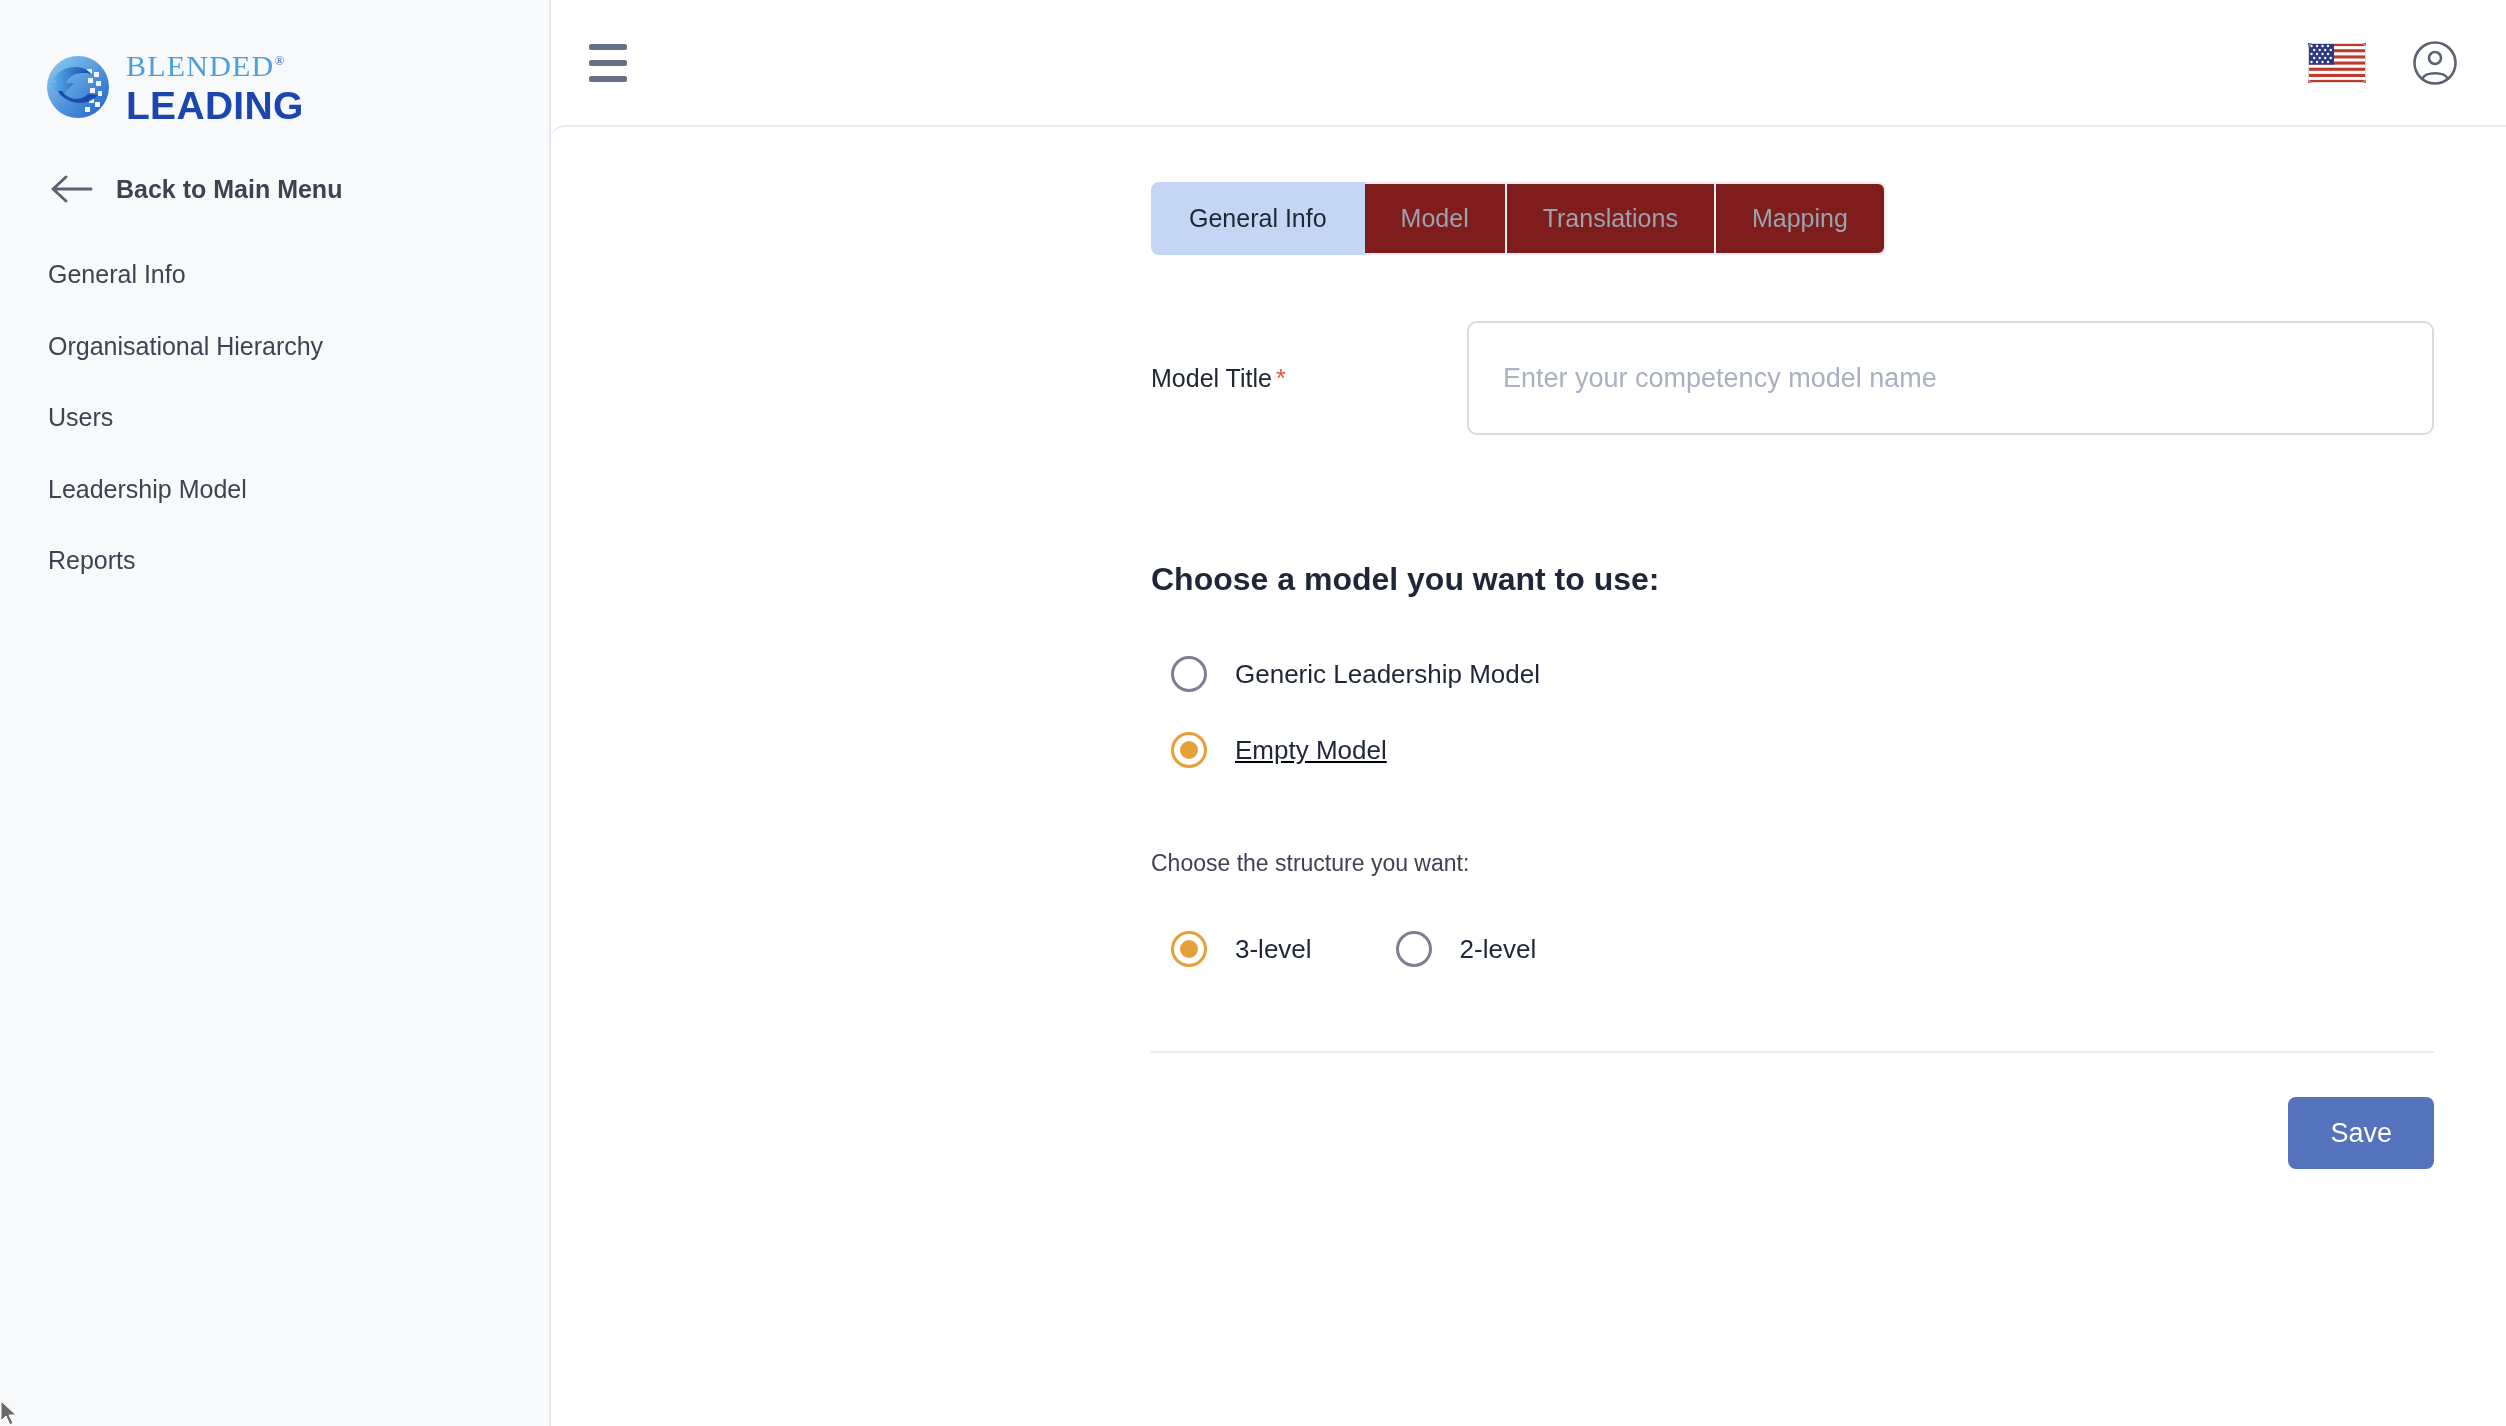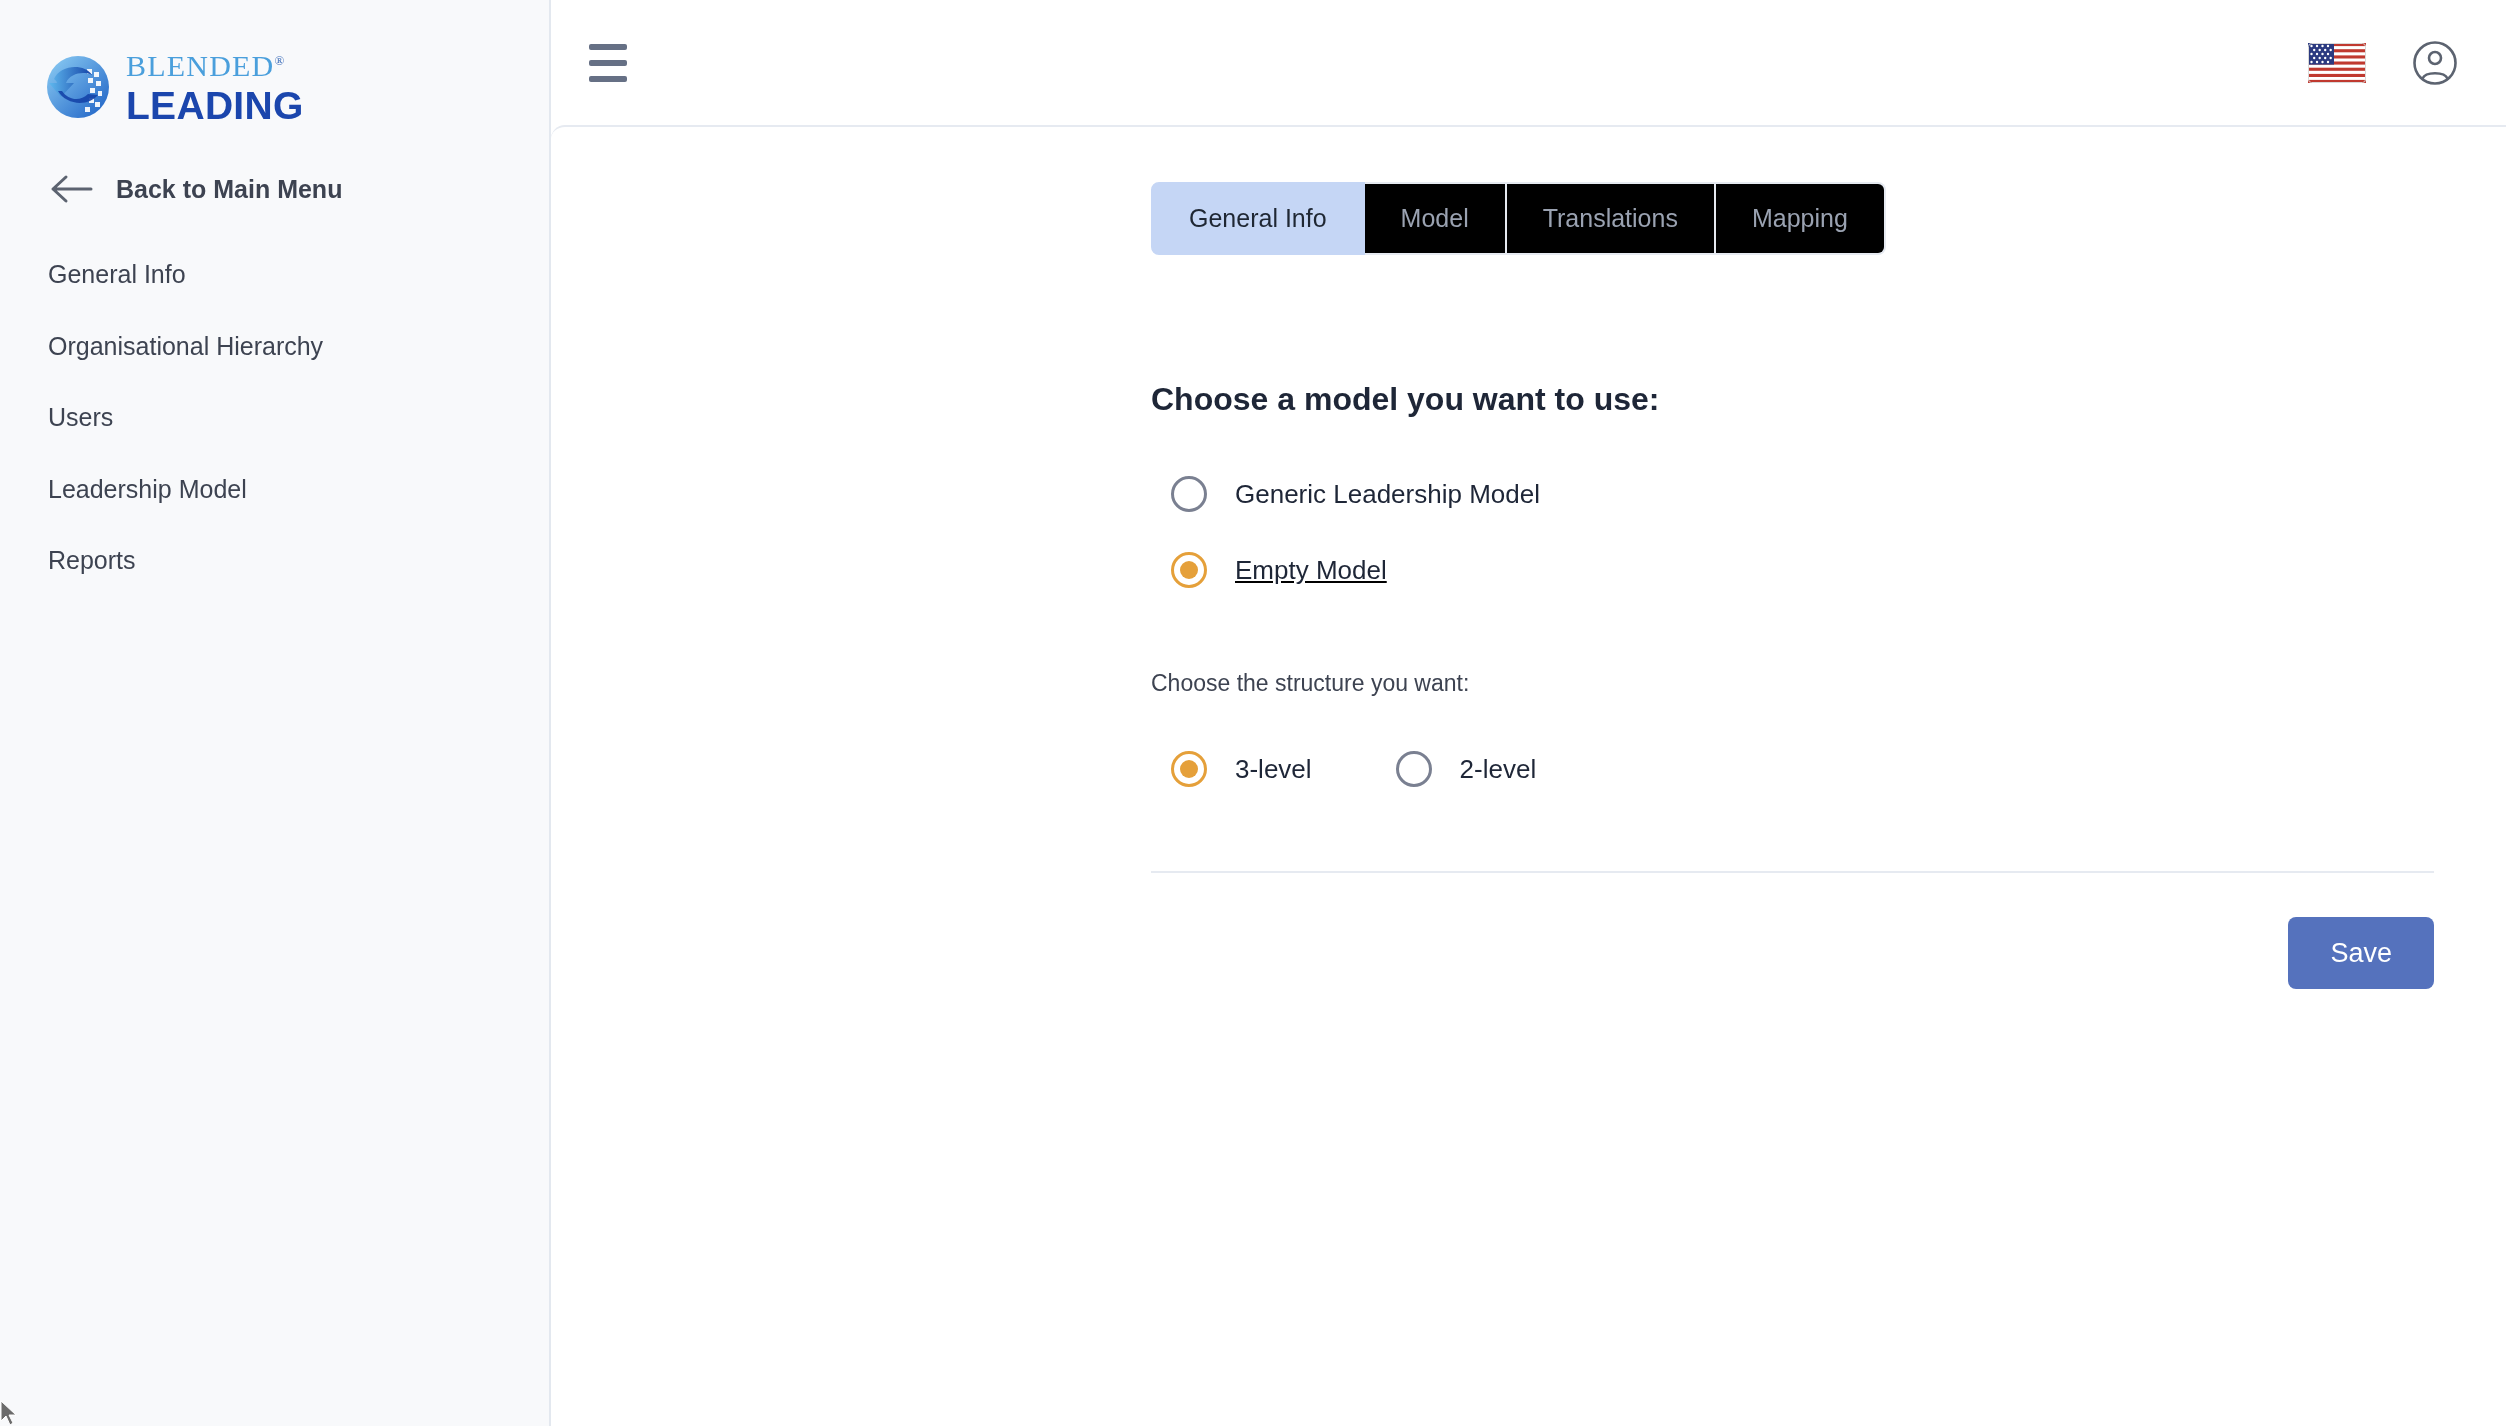--- a/index.html
+++ b/index.html
@@ -75,21 +75,21 @@
     border-top: 2px solid #e6eaf1;
     border-top-left-radius: 14px;
     padding: 0;
     position: relative;
     overflow: hidden;
   }
 
   .tabs { display: flex; margin: 55px 0 0 600px; }
   .tab {
     font-size: 25px; padding: 22px 36px;
-    background: #000000; color: #9aa2b1;
+    background: #7f1d1d; color: #9aa2b1;
     border: 2px solid #e6eaf1; border-left: none;
     cursor: pointer; white-space: nowrap; line-height: 1;
   }
   .tab:first-child { border-left: 2px solid #e6eaf1; border-radius: 8px 0 0 8px; }
   .tab:last-child { border-radius: 0 8px 8px 0; }
   .tab.active { background: #c5d6f5; color: #1f2733; font-weight: 400; border-color:#c5d6f5; }
 
   .field-row {
     display: flex; align-items: center;
     margin: 66px 0 0 600px; padding-right: 72px;
@@ -270,20 +270,26 @@
 
     <section id="content-card">
 
       <div class="tabs">
         <div class="tab active"><span>General Info</span></div>
         <div class="tab"><span>Model</span></div>
         <div class="tab"><span>Translations</span></div>
         <div class="tab"><span>Mapping</span></div>
       </div>
 
+      <div class="field-row">
+        <div class="field-label">
+          <span>Model Title</span><span class="req">*</span>
+        </div>
+        <input class="text-input" type="text" placeholder="Enter your competency model name" style="">
+      </div>
 
       <h2 class="section-heading">Choose a model you want to use:</h2>
 
       <div class="radio-row first">
         <span class="radio"></span>
         <span class="radio-label">Generic Leadership Model</span>
       </div>
 
       <div class="radio-row second">
         <span class="radio checked"></span>

